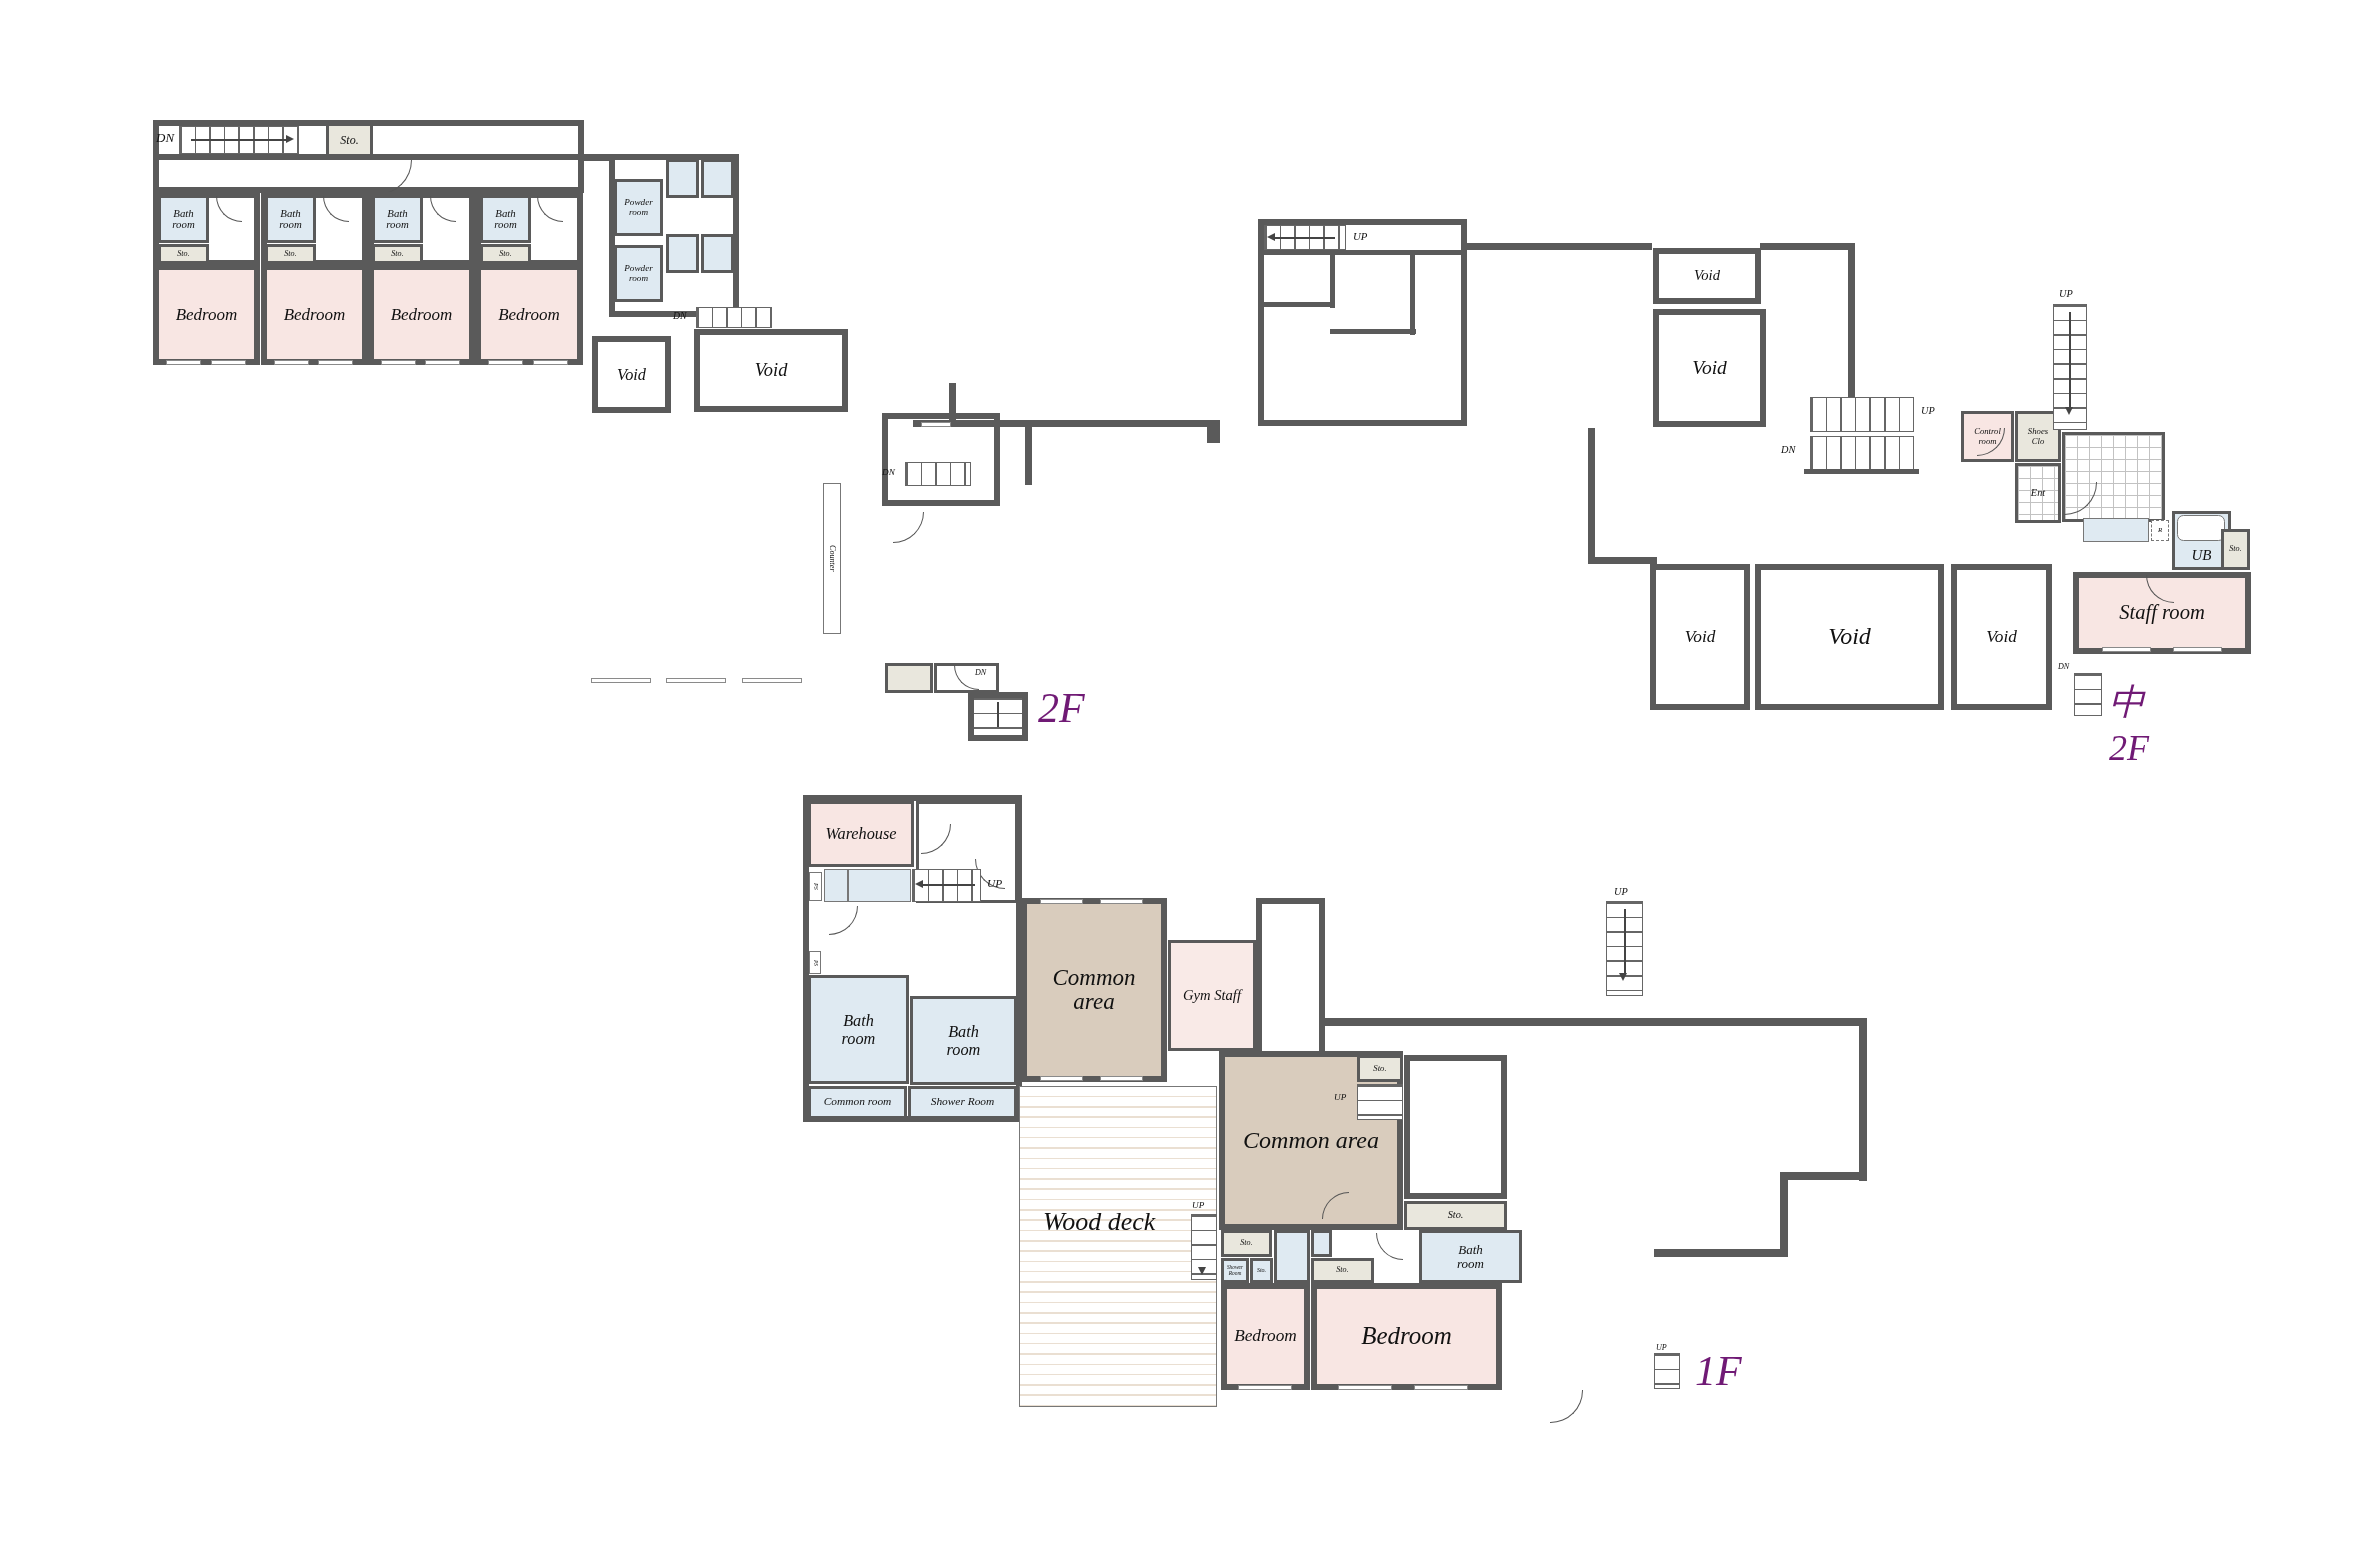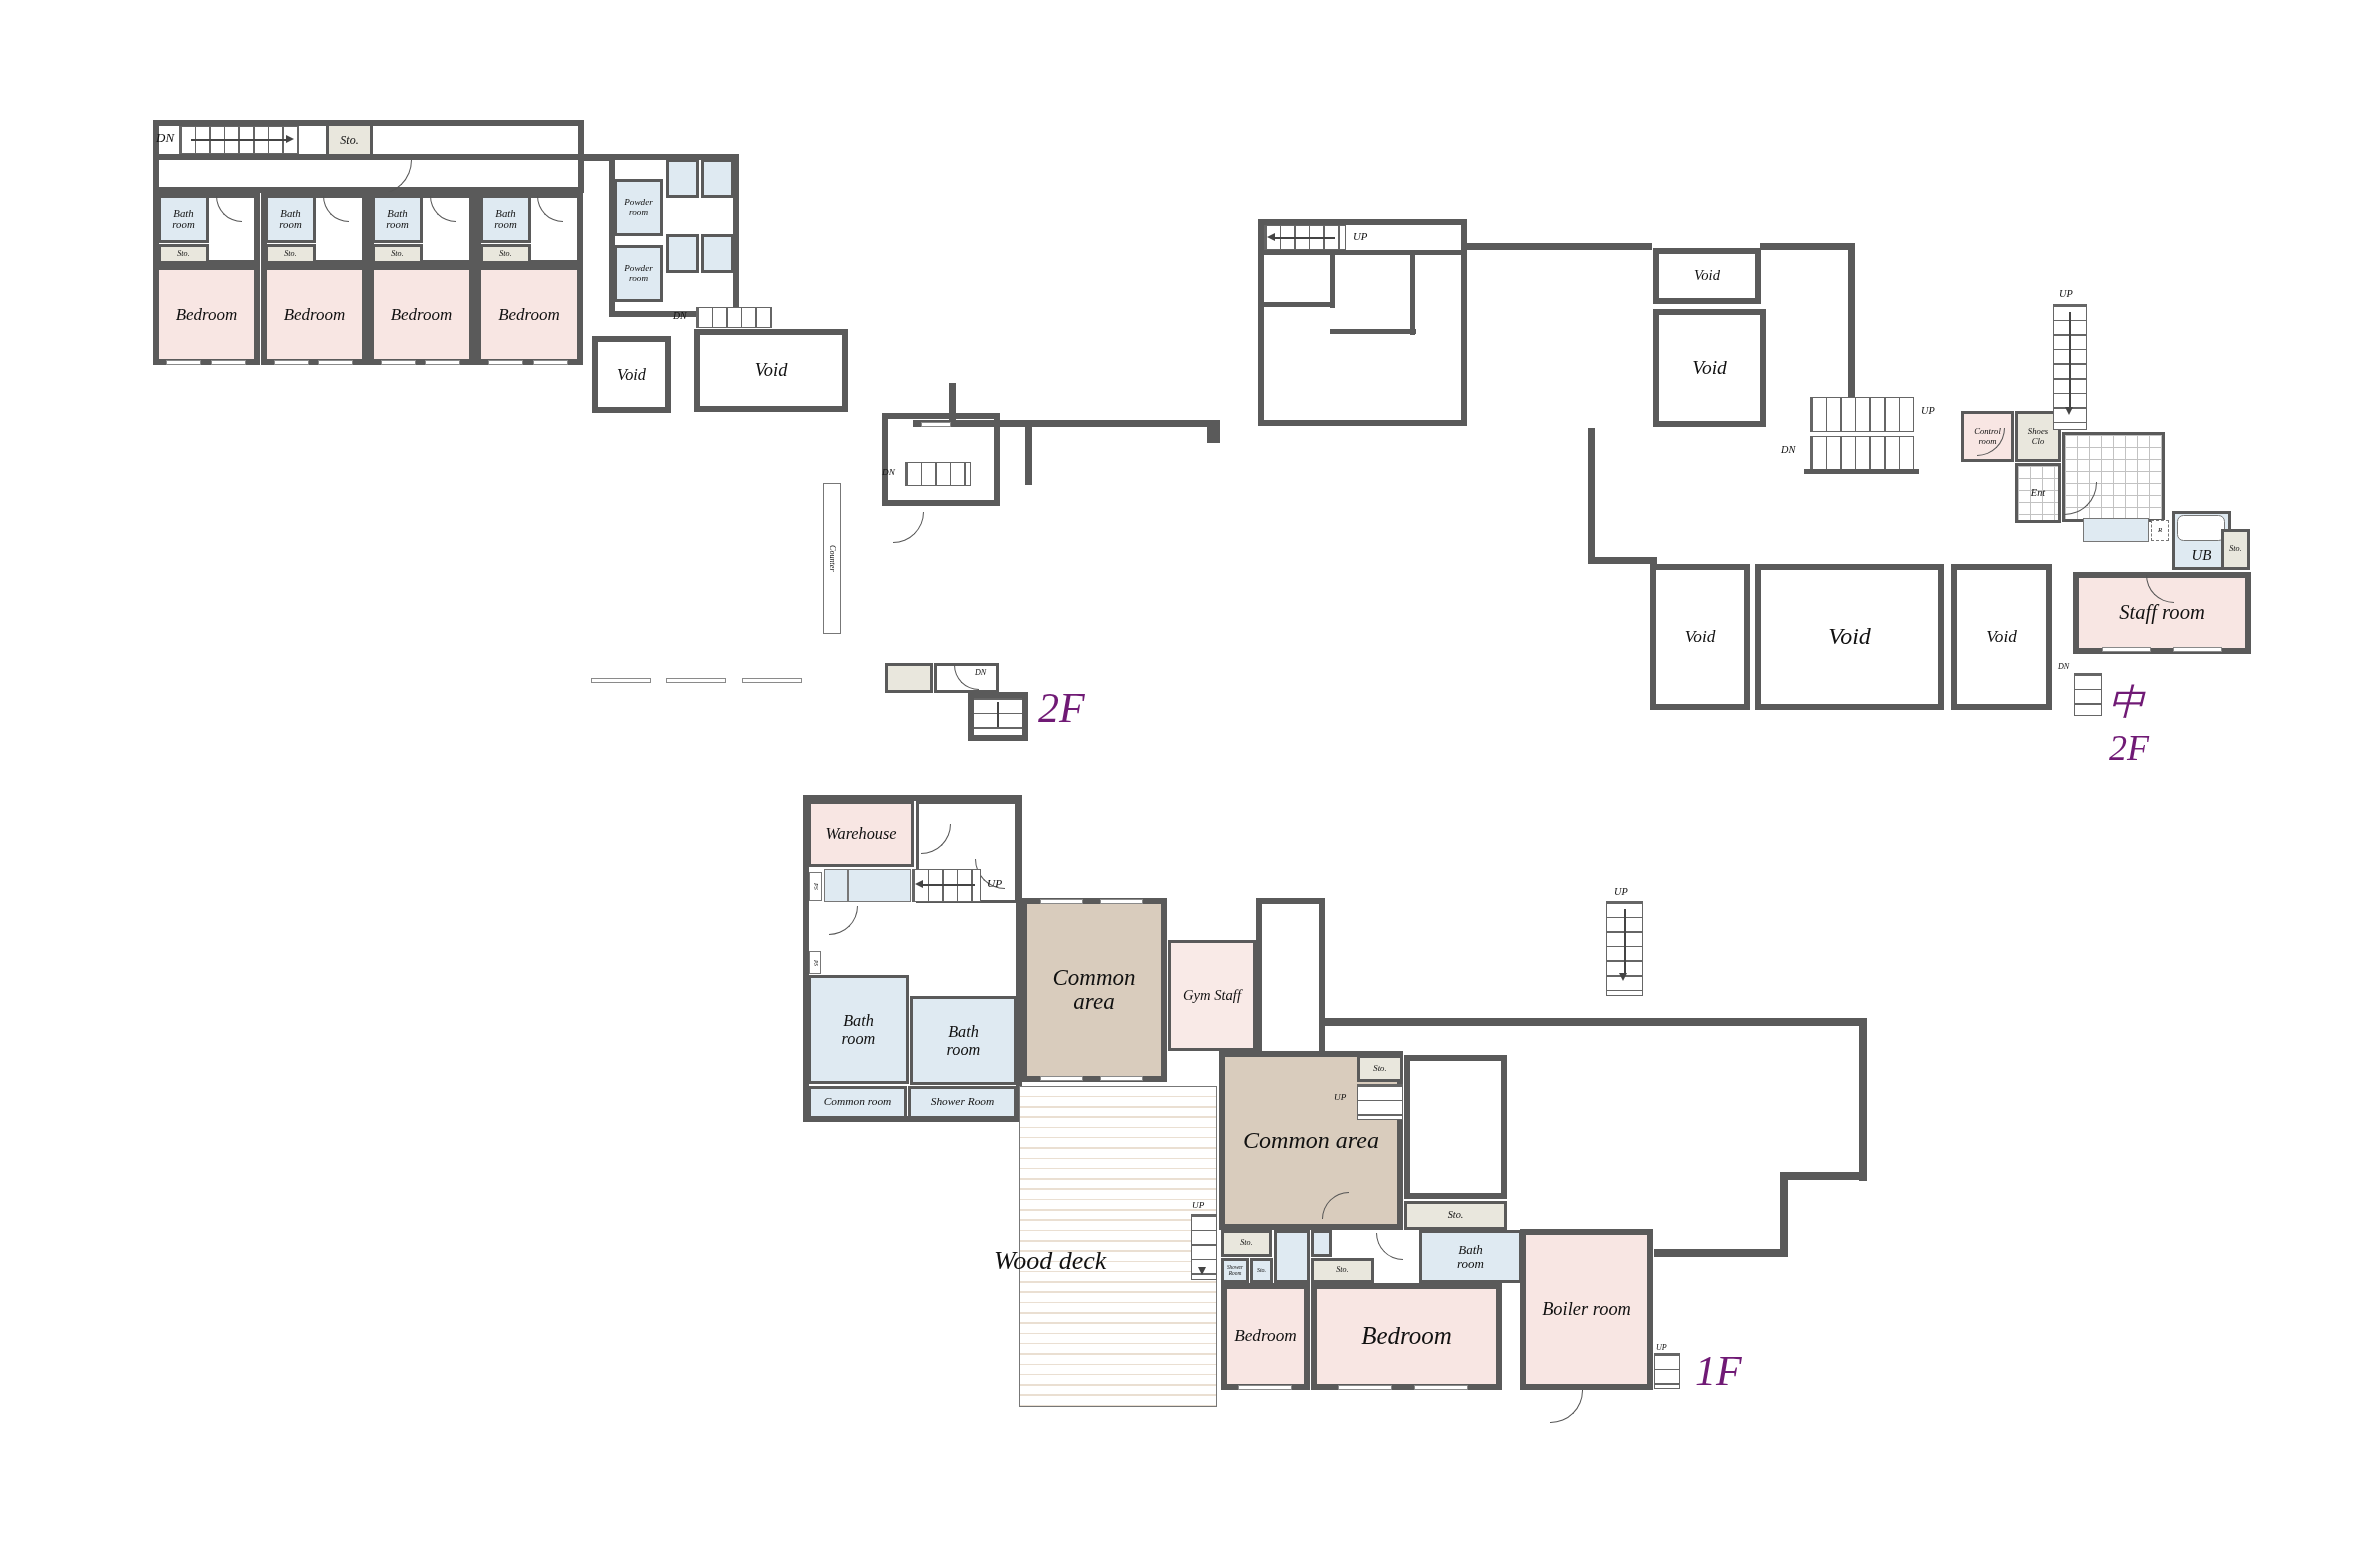--- a/index.html
+++ b/index.html
@@ -338,30 +338,27 @@
   <div class="room w-pink" style="left:1221px;top:1283px;width:89px;height:107px;font-size:17.3px;">
       <span>Bedroom</span>
     </div>
   <div class="room w-pink" style="left:1311px;top:1283px;width:191px;height:107px;font-size:25px;">
       <span>Bedroom</span>
     </div>
   <div class="win" style="left:1238px;top:1385px;width:54px;height:5.4px;"></div>
   <div class="win" style="left:1338px;top:1385px;width:54px;height:5.4px;"></div>
   <div class="win" style="left:1414px;top:1385px;width:54px;height:5.4px;"></div>
 
-  <div class="room w-pink" style="left:1520px;top:1229px;width:133px;height:161px;font-size:18.4px;">
-      <span>Boiler room</span>
-    </div>
   <div class="arc br" style="left:1550px;top:1390px;width:32.5px;height:32.5px;"></div>
   <div class="stair-v" style="left:1654px;top:1353px;width:26px;height:36px;"></div>
   <div class="lbl" style="left:1656px;top:1343px;font-size:8.1px;">UP</div>
   <div class="floorlbl" style="left:1695px;top:1347px;font-size:42px;">1F</div>
 
   <div class="room xthin deck" style="left:1019px;top:1086px;width:198px;height:321px;"></div>
-  <div class="lbl" style="left:994px;top:1207px;font-size:26px;margin-top:39px;">Wood deck</div>
+  <div class="lbl" style="left:1043px;top:1207px;font-size:26px;">Wood deck</div>
   <div class="stair-v" style="left:1191px;top:1214px;width:26px;height:66px;"></div>
   <div class="lbl" style="left:1192px;top:1200px;font-size:9.2px;">UP</div>
   <div class="tri d" style="left:1198px;top:1267px;"></div>
 
   <div class="stair-v" style="left:1606px;top:901px;width:37px;height:95px;"></div>
   <div class="lbl" style="left:1614px;top:886px;font-size:10.3px;">UP</div>
   <div class="vline" style="left:1624px;top:909px;height:65px;"></div>
   <div class="tri d" style="left:1619px;top:973px;"></div>
 
   <div class="wall" style="left:1325px;top:1018px;width:542px;height:7.6px;"></div>

